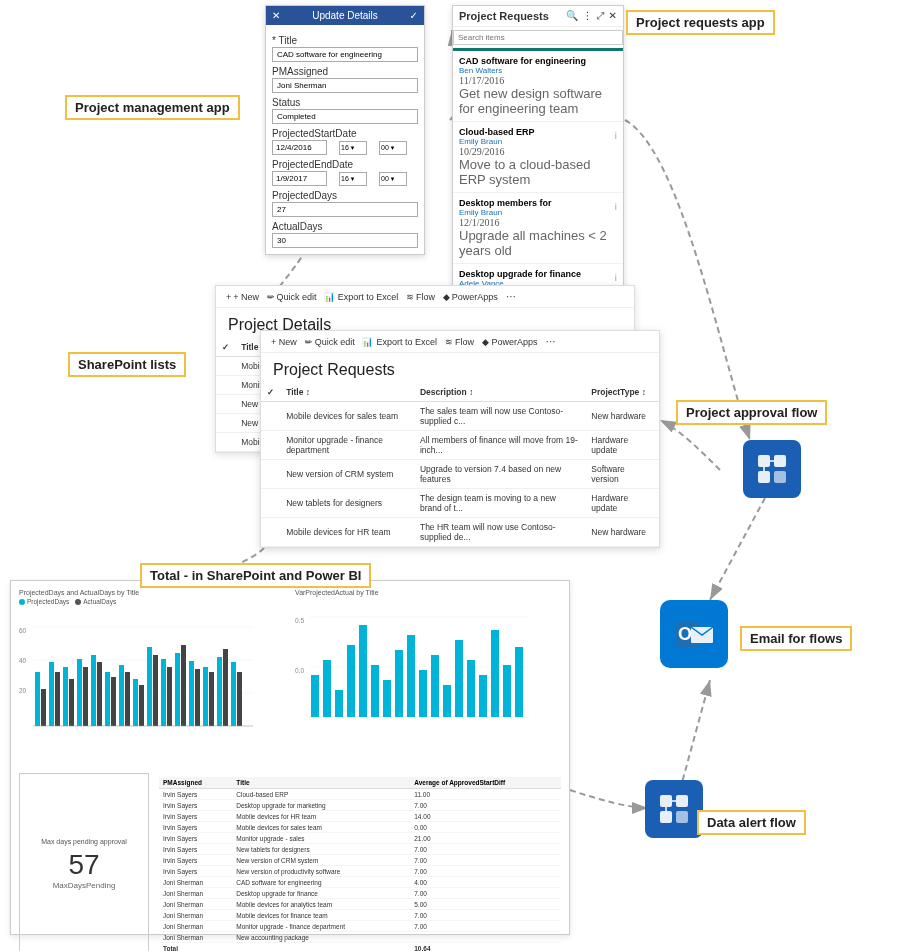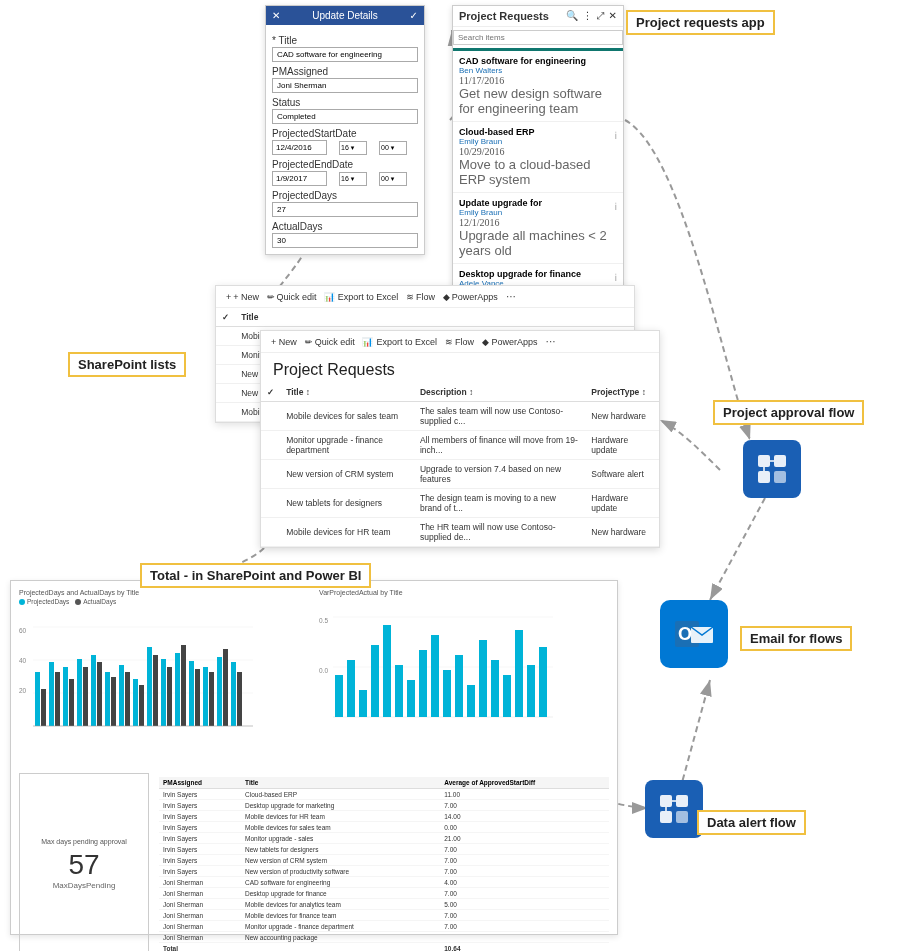--- a/index.html
+++ b/index.html
@@ -199,21 +199,21 @@
       color: #333;
       font-size: 8.5px;
     }
     .check-col { width: 16px; color: #888; }
 
     
     .report-area {
       position: absolute;
       top: 580px;
       left: 10px;
-      width: 608px;
+      width: 560px;
       height: 355px;
       background: #fff;
       border: 1px solid #ccc;
       box-shadow: 0 2px 6px rgba(0,0,0,0.1);
       padding: 8px;
     }
 
     
     .report-table {
       font-size: 7px;
@@ -342,20 +342,23 @@
       </div>
 
       <div class="field-label">ProjectedDays</div>
       <div class="field-value">27</div>
 
       <div class="field-label">ActualDays</div>
       <div class="field-value">30</div>
     </div>
   </div>
 
+  <div class="label-box" style="top: 95px; left: 65px;">
+    <span>Project management app</span>
+  </div>
 
   <div class="project-requests-panel">
     <div class="panel-header">
       <span style="font-weight:600;font-size:11px;">Project Requests</span>
       <div style="display:flex;gap:4px;">
         <span>🔍</span>
         <span>⋮</span>
         <span>⤢</span>
         <span>✕</span>
       </div>
@@ -371,21 +374,21 @@
     </div>
     <div class="item">
       <span class="item-icon">ℹ</span>
       <div class="item-title">Cloud-based ERP</div>
       <div class="item-person">Emily Braun</div>
       <div class="item-date">10/29/2016</div>
       <div class="item-desc">Move to a cloud-based ERP system</div>
     </div>
     <div class="item">
       <span class="item-icon">ℹ</span>
-      <div class="item-title">Update upgrade for</div>
+      <div class="item-title">Desktop members for</div>
       <div class="item-person">Emily Braun</div>
       <div class="item-date">12/1/2016</div>
       <div class="item-desc">Upgrade all machines &lt; 2 years old</div>
     </div>
     <div class="item">
       <span class="item-icon">ℹ</span>
       <div class="item-title">Desktop upgrade for finance</div>
       <div class="item-person">Adele Vance</div>
       <div class="item-date">9/25/2016</div>
       <div class="item-desc">Upgrade all machines &lt; 3 years old</div>
@@ -401,20 +404,21 @@
       <span class="tb-item">
           <span>+</span> 
           <span>+ New</span>
         </span>
       <span class="tb-item">✏ <span>Quick edit</span></span>
       <span class="tb-item">📊 <span>Export to Excel</span></span>
       <span class="tb-item">≋ <span>Flow</span></span>
       <span class="tb-item">◆ <span>PowerApps</span></span>
       <span>···</span>
     </div>
+    <div class="sp-list-title">Project Details</div>
     <table class="sp-table">
       <thead>
         <tr>
           <th class="check-col">✓</th>
           <th>Title</th>
         </tr>
       </thead>
       <tbody>
         <tr class="table-row">
           <td class="check-col"></td>
@@ -469,21 +473,21 @@
         <tr>
           <td class="check-col"></td>
           <td>Monitor upgrade - finance department</td>
           <td>All members of finance will move from 19-inch...</td>
           <td>Hardware update</td>
         </tr>
         <tr>
           <td class="check-col"></td>
           <td>New version of CRM system</td>
           <td>Upgrade to version 7.4 based on new features</td>
-          <td>Software alert</td>
+          <td>Software version</td>
         </tr>
         <tr>
           <td class="check-col"></td>
           <td>New tablets for designers</td>
           <td>The design team is moving to a new brand of t...</td>
           <td>Hardware update</td>
         </tr>
         <tr>
           <td class="check-col"></td>
           <td>Mobile devices for HR team</td>
@@ -691,21 +695,21 @@
     <svg width="36" height="36" viewBox="0 0 36 36">
       <rect x="4" y="4" width="12" height="12" rx="2" fill="white" opacity="0.9"></rect>
       <rect x="20" y="4" width="12" height="12" rx="2" fill="white" opacity="0.9"></rect>
       <rect x="4" y="20" width="12" height="12" rx="2" fill="white" opacity="0.9"></rect>
       <rect x="20" y="20" width="12" height="12" rx="2" fill="white" opacity="0.6"></rect>
       <line x1="16" y1="10" x2="20" y2="10" stroke="white" stroke-width="1.5"></line>
       <line x1="10" y1="16" x2="10" y2="20" stroke="white" stroke-width="1.5"></line>
     </svg>
   </div>
 
-  <div class="label-box" style="top: 400px; left: 713px;">
+  <div class="label-box" style="top: 400px; left: 676px;">
     <span>Project approval flow</span>
   </div>
 
   <div class="outlook-icon-box" style="top: 600px; left: 660px;">
     <svg width="42" height="42" viewBox="0 0 42 42">
 
       <rect x="2" y="8" width="24" height="26" rx="2" fill="#1a6fb5"></rect>
       <text x="5" y="27" font-size="18" fill="white" font-weight="bold" font-family="Arial">O</text>
       <rect x="18" y="14" width="22" height="16" rx="1" fill="white" opacity="0.9"></rect>
       <polyline points="18,14 29,22 40,14" fill="none" stroke="#0078d4" stroke-width="1.5"></polyline>

